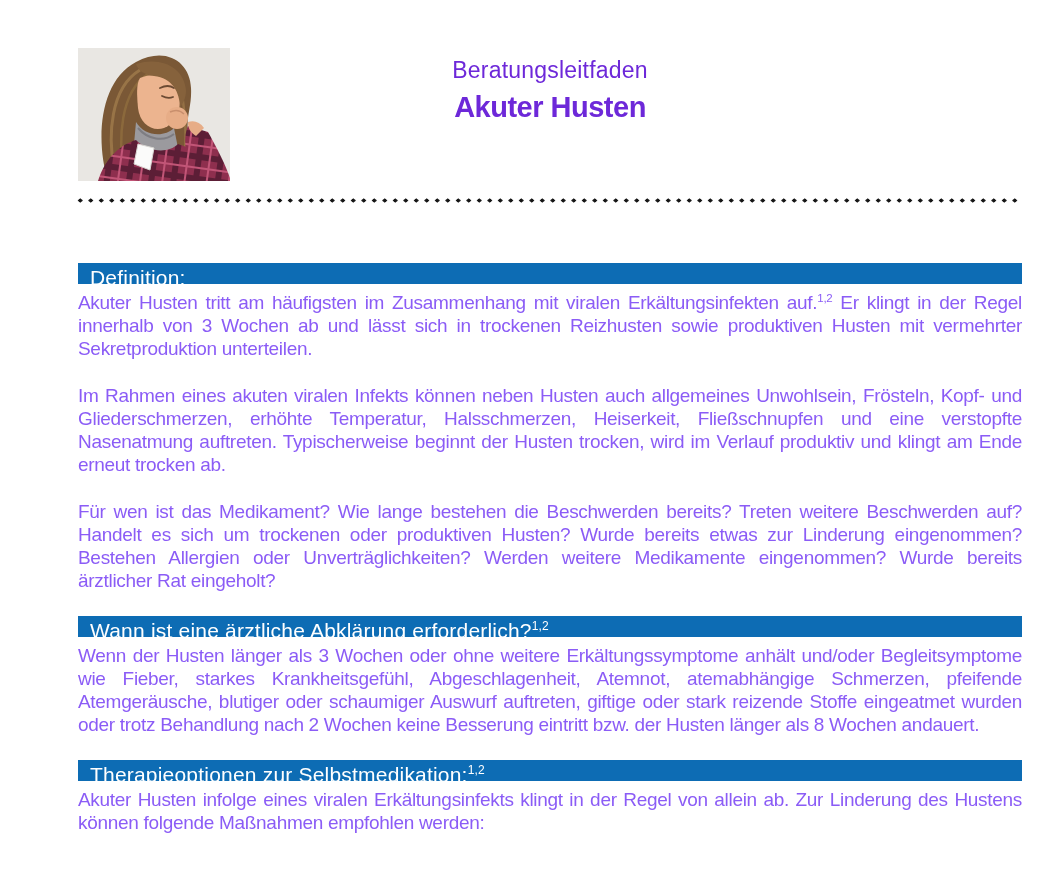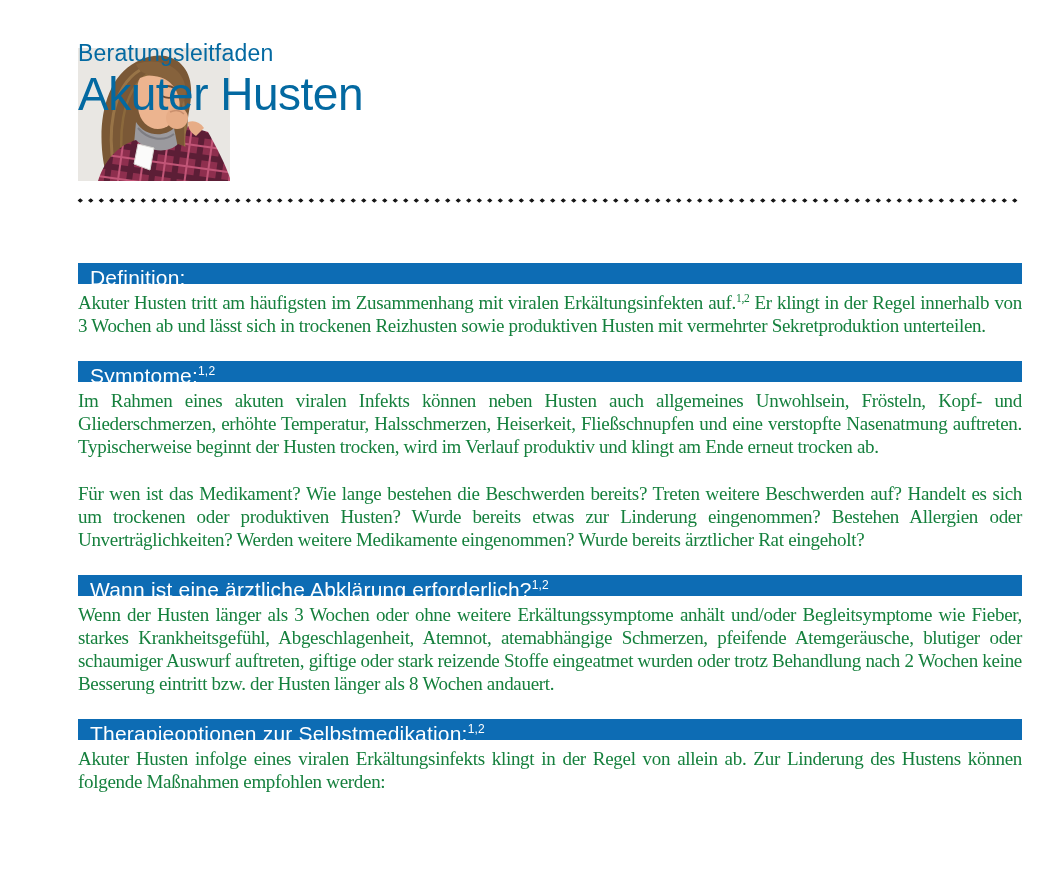--- a/index.html
+++ b/index.html
@@ -9,44 +9,44 @@
     font-family:"Liberation Sans", sans-serif;
   }
   .page { position:relative; width:1058px; height:896px; background:#fff; }
 
   
   .photo {
     position:absolute; left:78px; top:48px; width:152px; height:133px;
     overflow:hidden; background:#e9e7e3;
   }
   .titles {
-    position:absolute; left:78px; top:40px; width:944px; text-align:left;
-    color:#0369a1;
+    position:absolute; left:78px; top:57px; width:944px; text-align:center;
+    color:#6d28d9;
   }
   .kicker { font-size:23px; font-weight:400; letter-spacing:0.2px; }
-  .doc-title { font-size:46px; font-weight:400; letter-spacing:-0.5px; }
+  .doc-title { font-size:29px; font-weight:700; margin-top:7px; letter-spacing:-0.5px; }
 
   
   .dotted-divider {
     position:absolute; left:75px; top:197px; width:947px; height:7px;
     background-image:radial-gradient(circle, #161616 1.9px, transparent 2.2px);
     background-size:10.5px 7px; background-repeat:repeat-x; background-position:0 50%;
   }
 
   
   .sections { position:absolute; left:78px; top:263px; width:944px; }
   .section-bar {
     height:21px; line-height:29px; background:#0d6cb4; color:#ffffff;
     padding-left:12px; font-size:21px; font-weight:400; letter-spacing:0.2px;
     margin-bottom:7px; white-space:nowrap;
   }
   .section-bar sup { font-size:12px; vertical-align:super; line-height:0; }
   .section-body {
-    font-family:Liberation Serif, serif;
-    font-size:19px; line-height:23px; color:#15803d;
+    font-family:Liberation Sans, sans-serif;
+    font-size:19px; line-height:23px; color:#8b5cf6;
     text-align:justify; letter-spacing:-0.3px; margin-bottom:24px;
   }
   .section-body sup { font-size:11.5px; line-height:0; vertical-align:super; }
   section:last-child .section-body { margin-bottom:12px; }
 </style>
 </head>
 <body>
 
 <div class="page">
 
@@ -101,23 +101,20 @@
   <main class="sections">
 
     <section>
       <div class="section-bar">
         <span>Definition:</span>
       </div>
       <p class="section-body"><span>Akuter Husten tritt am häufigsten im Zusammenhang mit viralen Erkältungsinfekten auf.</span><sup>1,2</sup><span> Er klingt in der Regel innerhalb von 3 Wochen ab und lässt sich in trockenen Reizhusten sowie produktiven Husten mit vermehrter Sekretproduktion unterteilen.</span></p>
     </section>
 
     <section>
-      <div class="section-bar">
-        <span>Symptome:</span><sup>1,2</sup>
-      </div>
       <p class="section-body">Im Rahmen eines akuten viralen Infekts können neben Husten auch allgemeines Unwohlsein, Frösteln, Kopf- und Gliederschmerzen, erhöhte Temperatur, Halsschmerzen, Heiserkeit, Fließschnupfen und eine verstopfte Nasenatmung auftreten. Typischerweise beginnt der Husten trocken, wird im Verlauf produktiv und klingt am Ende erneut trocken ab.</p>
     </section>
 
     <section>
       <p class="section-body">Für wen ist das Medikament? Wie lange bestehen die Beschwerden bereits? Treten weitere Beschwerden auf? Handelt es sich um trockenen oder produktiven Husten? Wurde bereits etwas zur Linderung eingenommen? Bestehen Allergien oder Unverträglichkeiten? Werden weitere Medikamente eingenommen? Wurde bereits ärztlicher Rat eingeholt?</p>
     </section>
 
     <section>
       <div class="section-bar">
         <span>Wann ist eine ärztliche Abklärung erforderlich?</span><sup>1,2</sup>

